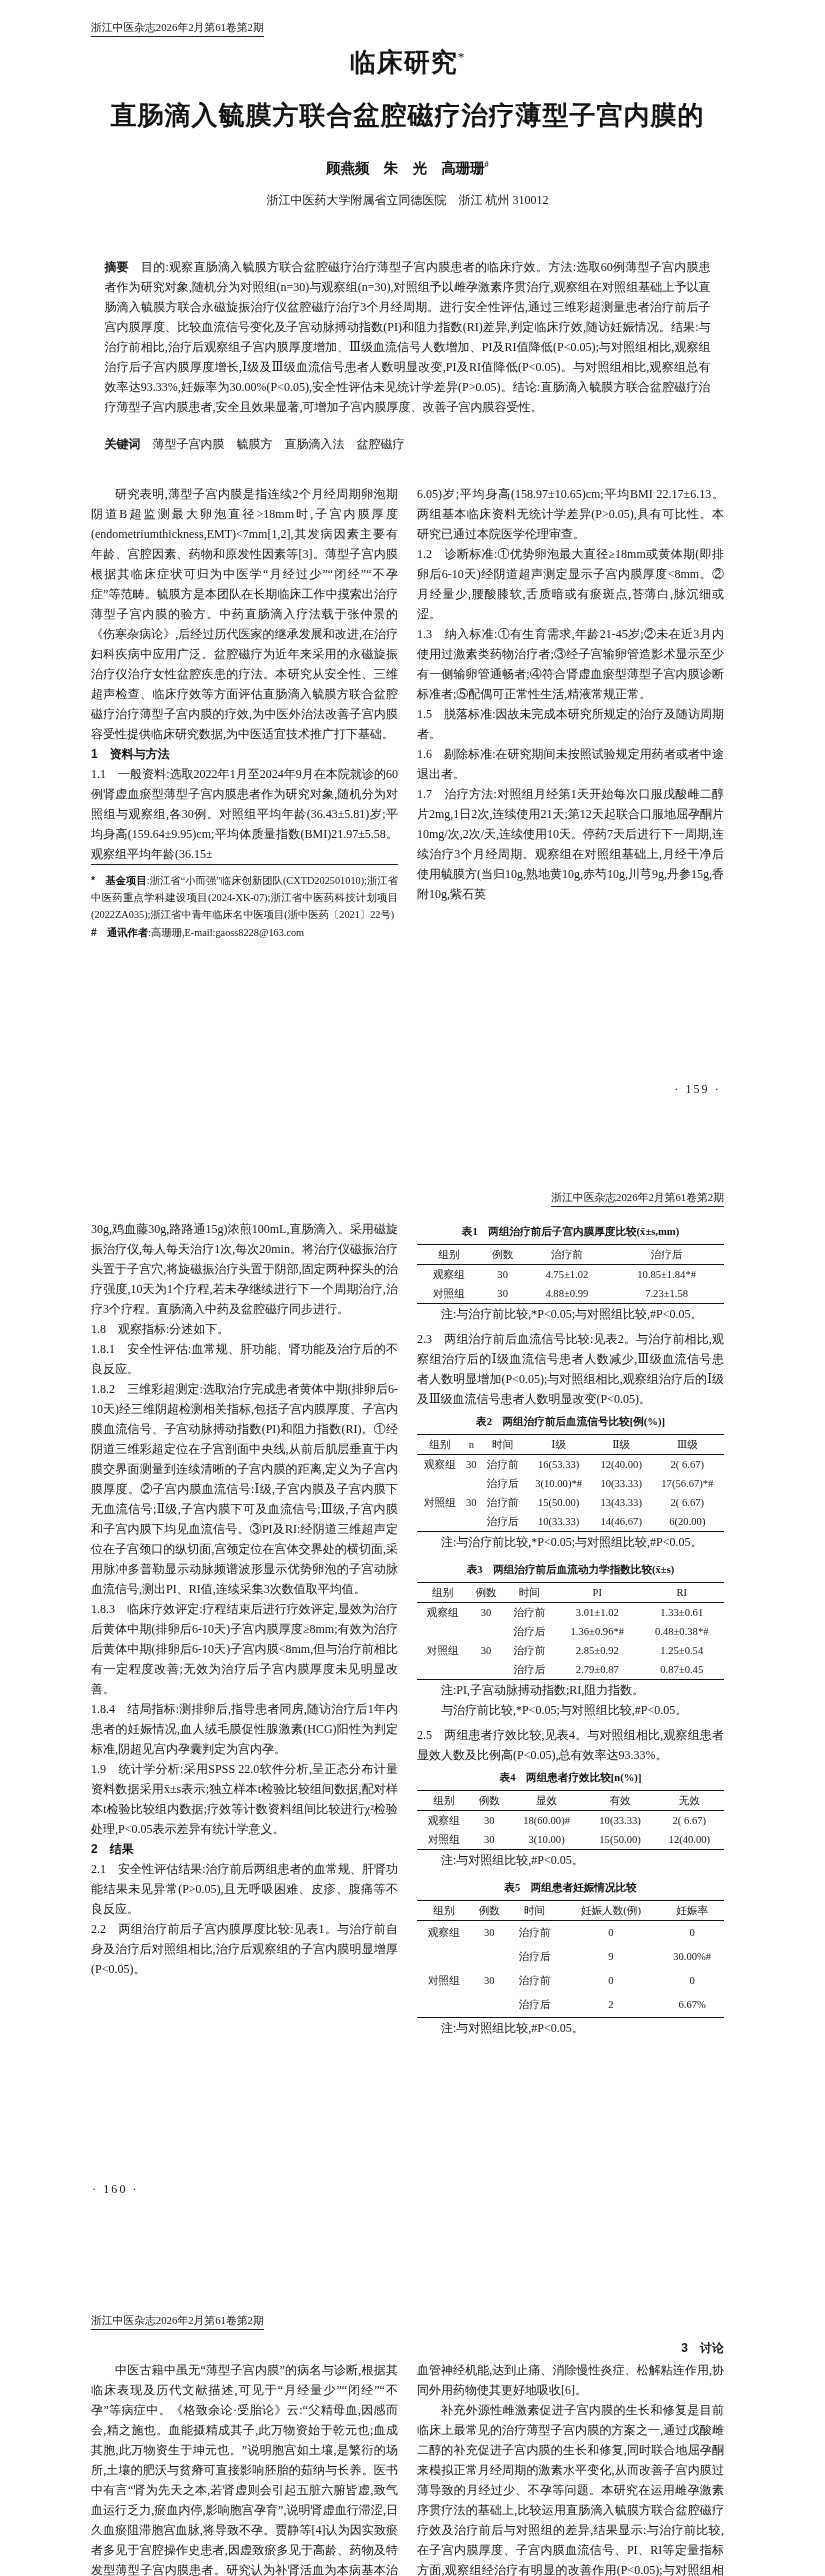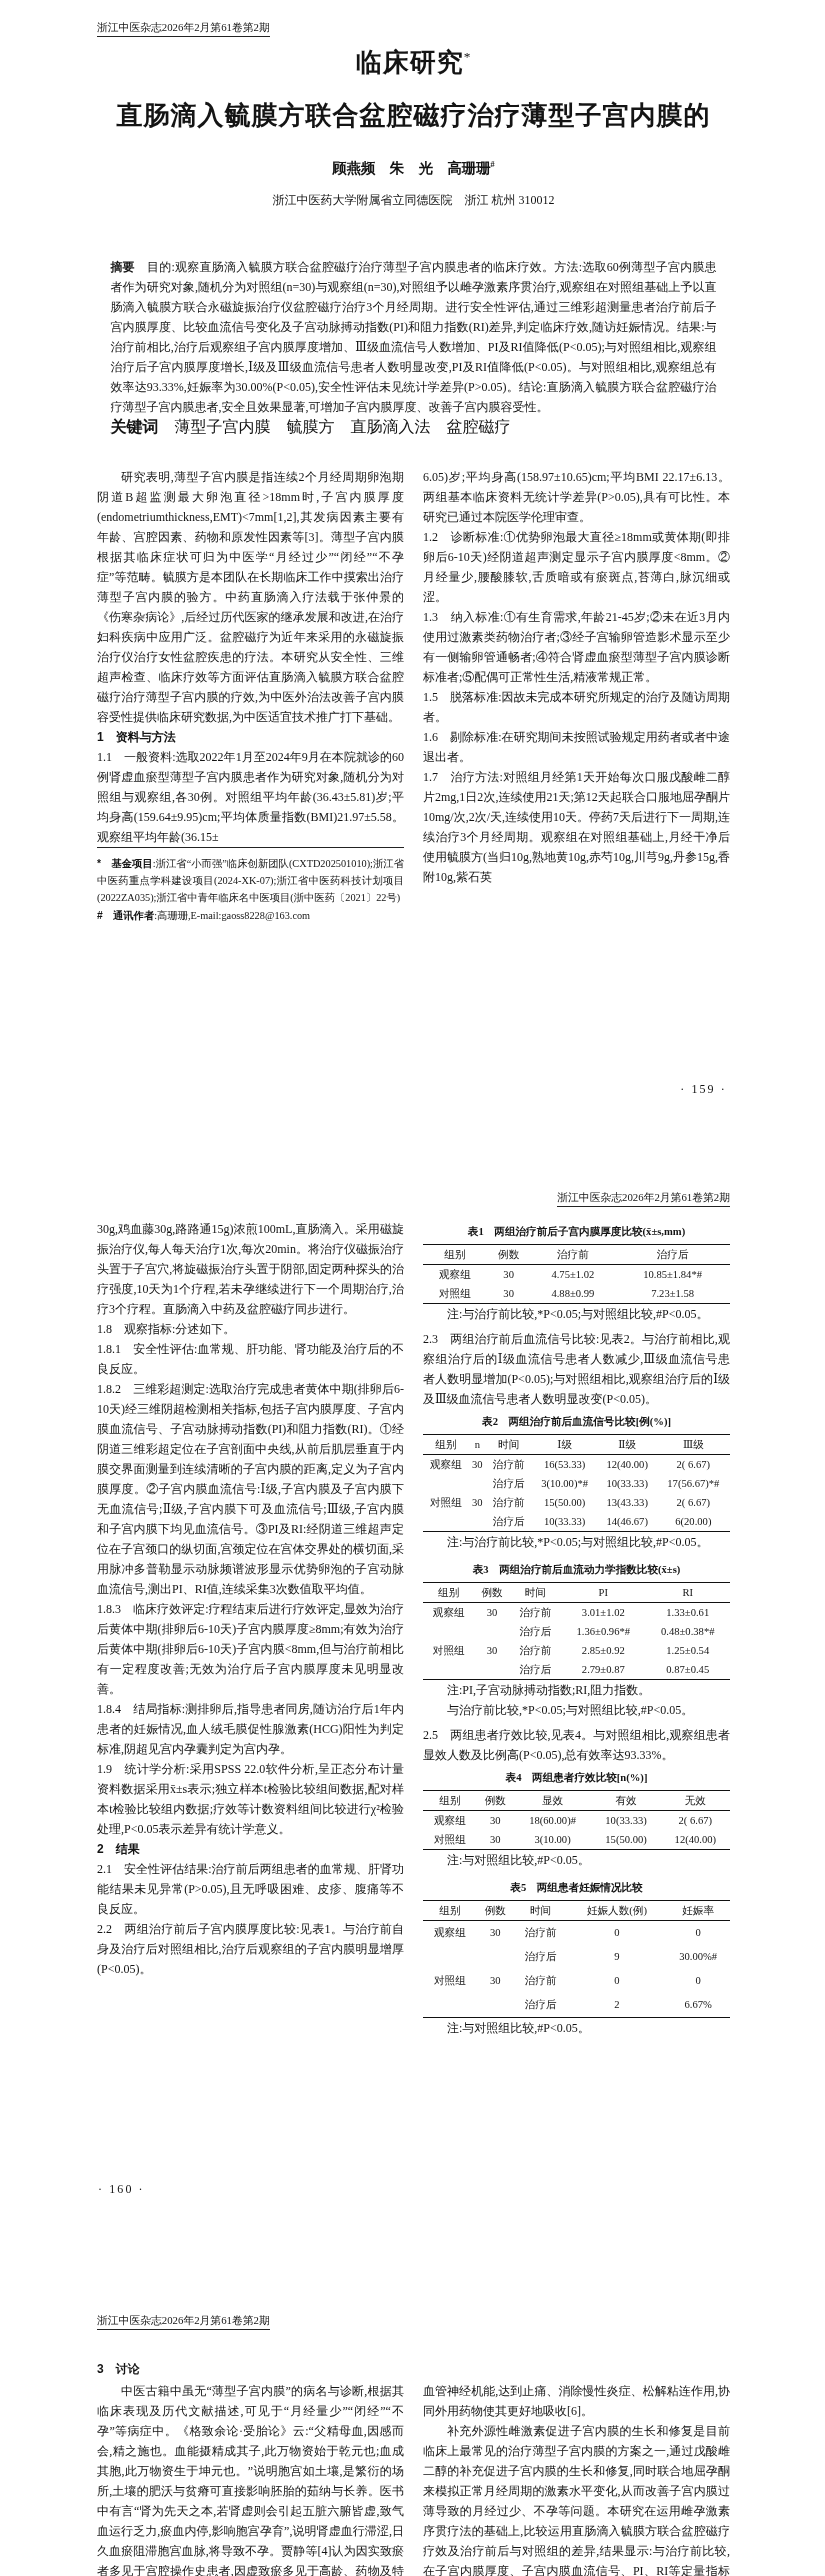--- a/index.html
+++ b/index.html
@@ -1,31 +1,31 @@
 <!DOCTYPE html>
 <html style="font-size:8.2px"><head>
 <meta charset="utf-8">
 <style>
   html,body{margin:0;padding:0;}
   body{
     width:826px;height:3362px;position:relative;background:#ffffff;
     font-family:"Liberation Serif","DejaVu Serif",serif;color:#141414;
     -webkit-font-smoothing:antialiased;
   }
-  .page{position:absolute;left:97px;width:633px;}
+  .page{position:absolute;left:91px;width:633px;}
   .phead{font-size:10.8px;line-height:13.4px;}
   .phead.right{text-align:right;}
   .phead-text{display:inline-block;border-bottom:1px solid #222;padding-bottom:1.5px;}
   .title{text-align:center;font-size:26px;line-height:39px;font-weight:bold;letter-spacing:1px;}
   .title sup{font-size:13.4px;font-weight:normal;}
   .authors{text-align:center;font-size:14.4px;line-height:19.6px;margin-top:20.6px;font-weight:bold;}
   .authors sup{font-size:8.2px;}
   .affil{text-align:center;font-size:12px;line-height:15.5px;margin-top:14.4px;}
   .abstract{margin-top:49px;padding:0 13.4px;font-size:12px;line-height:20px;text-align:justify;}
-  .keywords{margin-top:0;padding:0 13.4px;font-size:16px;line-height:20px;}
+  .keywords{margin-top:17px;padding:0 13.4px;font-size:12px;line-height:20px;}
   .hei{font-family:"Liberation Sans","DejaVu Sans",sans-serif;font-weight:bold;}
   .cols{display:flex;gap:19px;margin-top:30px;align-items:stretch;}
   .col{width:307px;display:flex;flex-direction:column;}
   .col p{margin:0;font-size:12px;line-height:20px;text-align:justify;}
   p.ind{text-indent:2em;}
   p.sec{font-size:12px;line-height:20px;}
   .fnblock{margin-top:auto;border-top:1px solid #222;padding-top:6.2px;}
   .fnblock p{font-size:10.3px;line-height:17.3px;text-align:justify;}
   .pageno{position:absolute;font-size:12px;line-height:13.4px;letter-spacing:2.1px;}
   .pageno.right{right:3.1px;}
@@ -297,21 +297,21 @@
       <p class="note">注:与对照组比较,#P&lt;0.05。</p>
     </div>
   </div>
   <div class="pageno left" style="top:992px;">· 160 ·</div>
 </div>
 
 <div class="page" style="top:2314px;height:1036px;">
   <div class="phead">
     <span class="phead-text">浙江中医杂志2026年2月第61卷第2期</span>
   </div>
-  <div style="margin-top:29px;">
+  <div style="margin-top:8px;text-align:right;">
     <p class="sec hei" style="margin:0;font-size:12px;line-height:20px;">3　讨论</p>
   </div>
 
   <div class="cols" style="margin-top:2.1px;">
     <div class="col">
       <p class="ind">中医古籍中虽无“薄型子宫内膜”的病名与诊断,根据其临床表现及历代文献描述,可见于“月经量少”“闭经”“不孕”等病症中。《格致余论·受胎论》云:“父精母血,因感而会,精之施也。血能摄精成其子,此万物资始于乾元也;血成其胞,此万物资生于坤元也。”说明胞宫如土壤,是繁衍的场所,土壤的肥沃与贫瘠可直接影响胚胎的茹纳与长养。医书中有言“肾为先天之本,若肾虚则会引起五脏六腑皆虚,致气血运行乏力,瘀血内停,影响胞宫孕育”,说明肾虚血行滞涩,日久血瘀阻滞胞宫血脉,将导致不孕。贾静等[4]认为因实致瘀者多见于宫腔操作史患者,因虚致瘀多见于高龄、药物及特发型薄型子宫内膜患者。研究认为补肾活血为本病基本治疗原则[5]。张介宾在《类经》指出“女子之胞,子宫是也,亦以出纳精气而成胎孕者为奇”。胞宫为奇恒之腑,藏泻有时,通过冲、任、督、带四脉与十二经脉气血相通;肾藏精,主生殖,为冲任之本,肾精充盛则冲任气血充盈,胞宫得养,经孕如常;肾虚则血海不能按时满盈,兼之瘀血阻络,胞脉失畅,内膜失于濡养而菲薄,难以摄精成孕。</p>
 
     </div>
     <div class="col refs">
       <p>血管神经机能,达到止痛、消除慢性炎症、松解粘连作用,协同外用药物使其更好地吸收[6]。</p>

